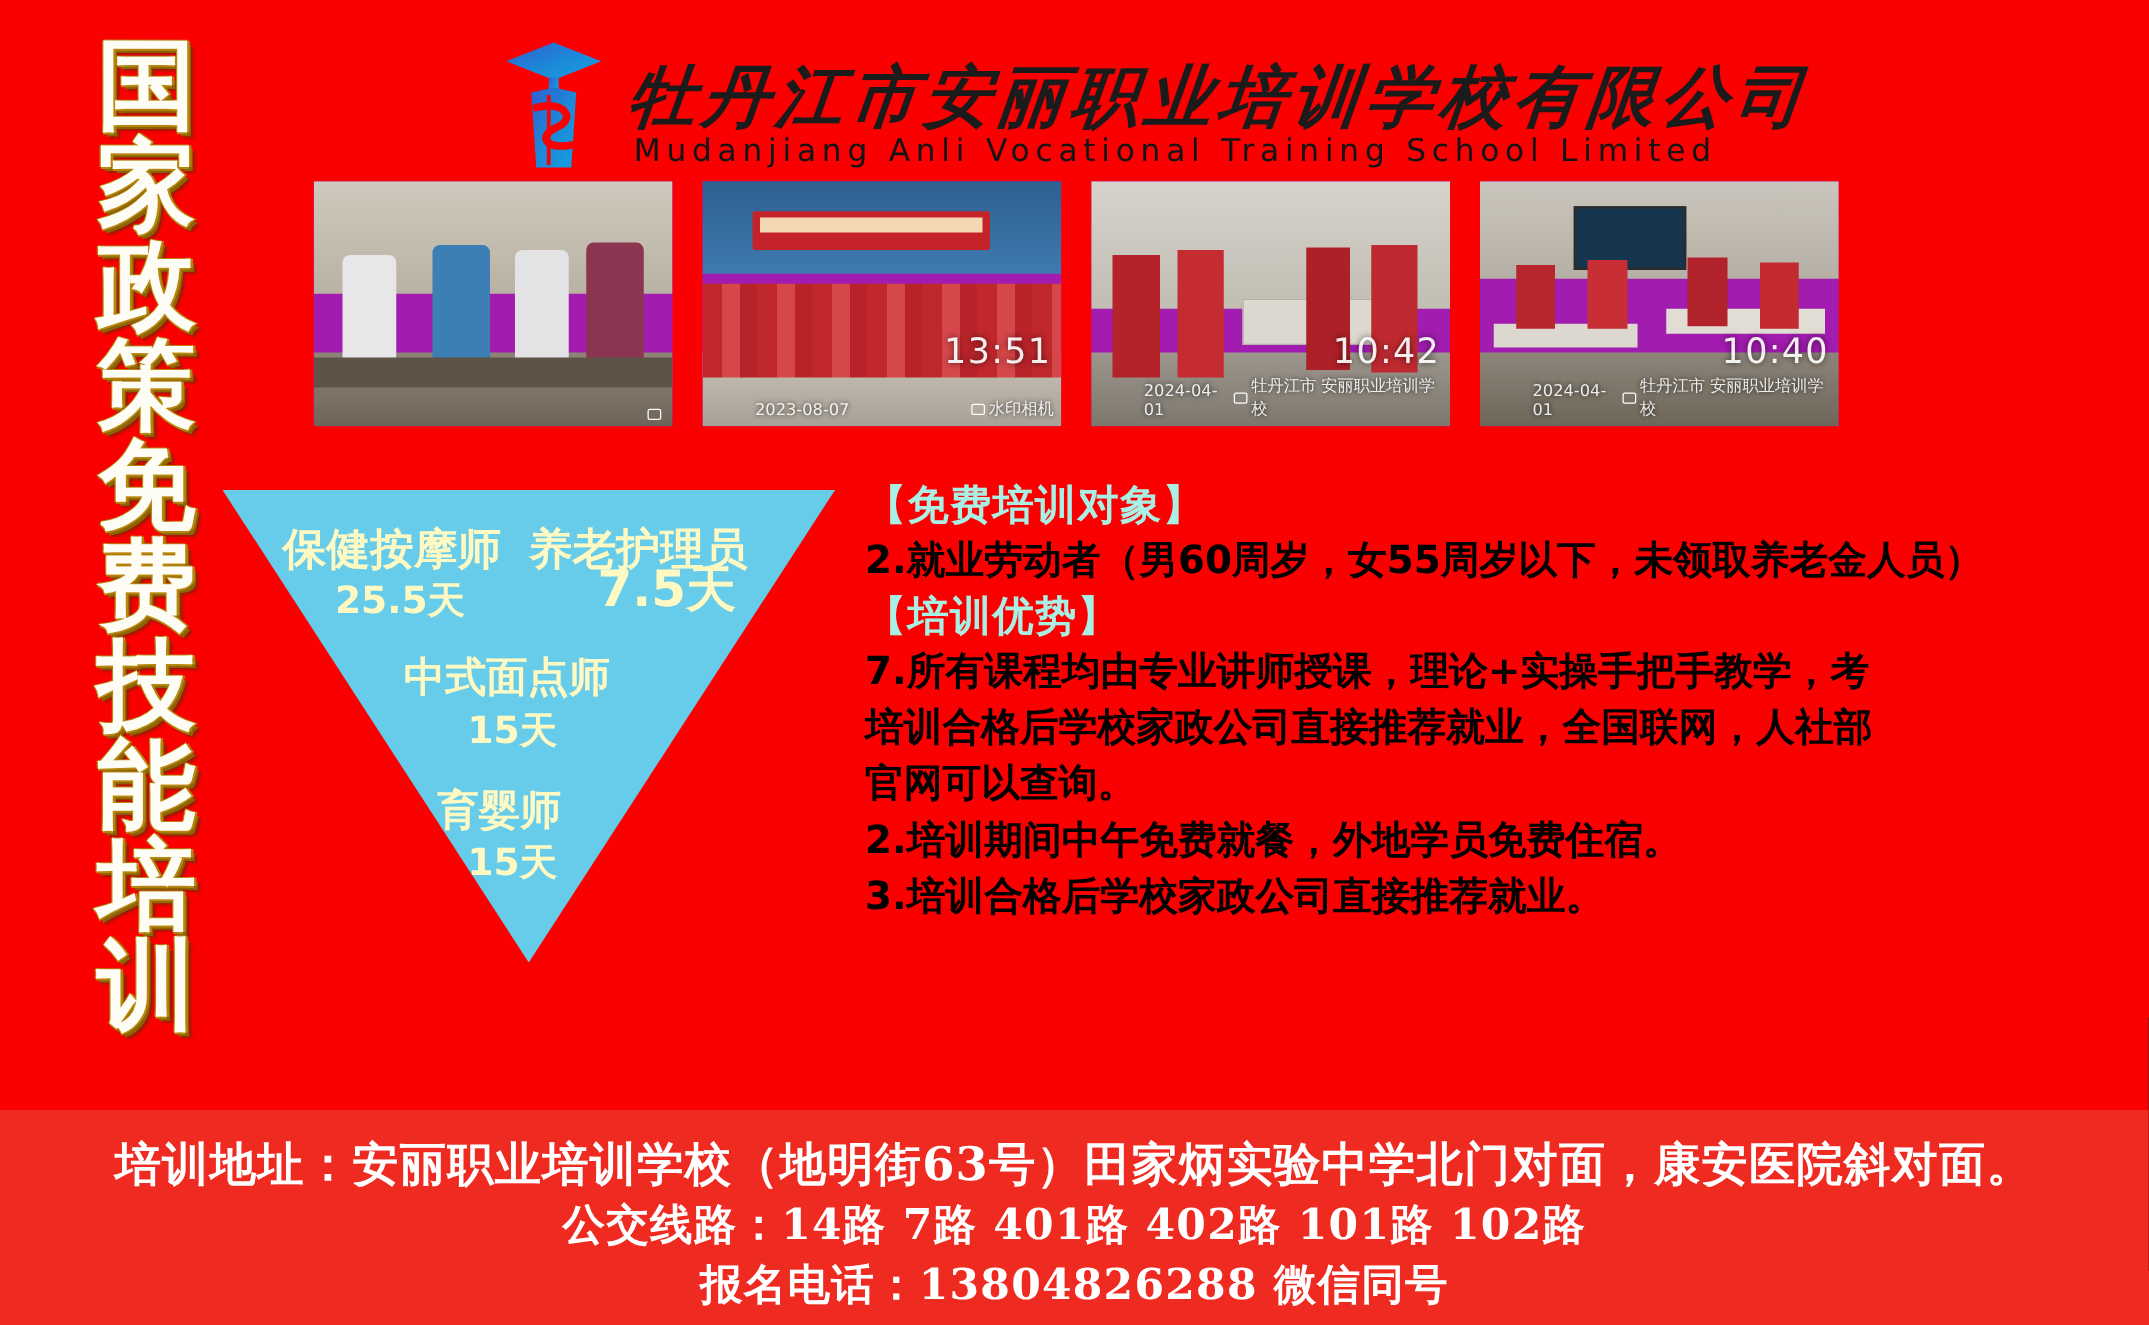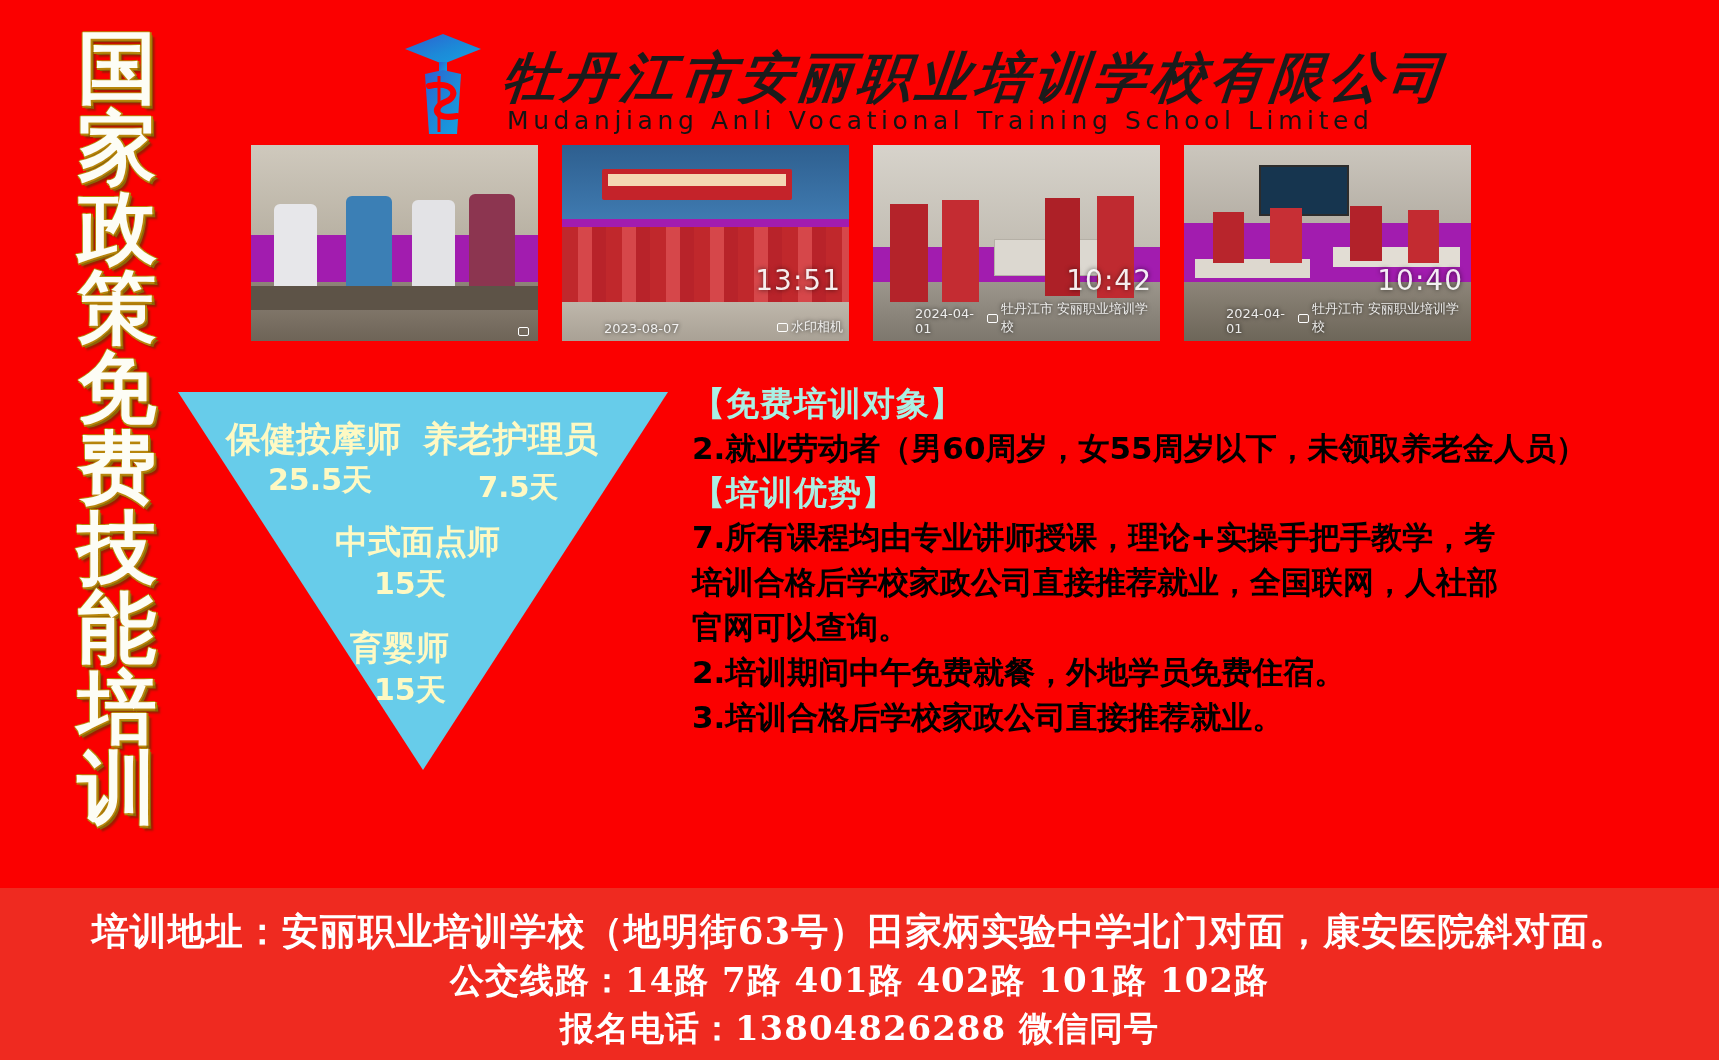--- a/index.html
+++ b/index.html
@@ -185,22 +185,22 @@
   .tri-text {
     position: absolute;
     color: #fef9c3;
     font-family: "DejaVu Sans", "Liberation Sans", sans-serif;
     font-weight: bold;
     white-space: nowrap;
   }
   #course-a-name { left: 48px;  top: 24px;  font-size: 35px; }
   #course-b-name { left: 245px; top: 24px;  font-size: 35px; }
   #course-a-days { left: 90px;  top: 68px;  font-size: 30px; }
-  #course-b-days { left: 300px; top: 76px;  font-size: 29px; }
-  #course-c-name { left: 145px; top: 128px; font-size: 33px; margin-left: 12px; }
+  #course-b-days { left: 300px; top: 52px;  font-size: 40px; }
+  #course-c-name { left: 145px; top: 128px; font-size: 33px; }
   #course-c-days { left: 196px; top: 172px; font-size: 30px; }
   #course-d-name { left: 172px; top: 234px; font-size: 33px; }
   #course-d-days { left: 196px; top: 278px; font-size: 30px; }
 
   
   #info {
     position: absolute;
     left: 692px;
     top: 382px;
     width: 1010px;

